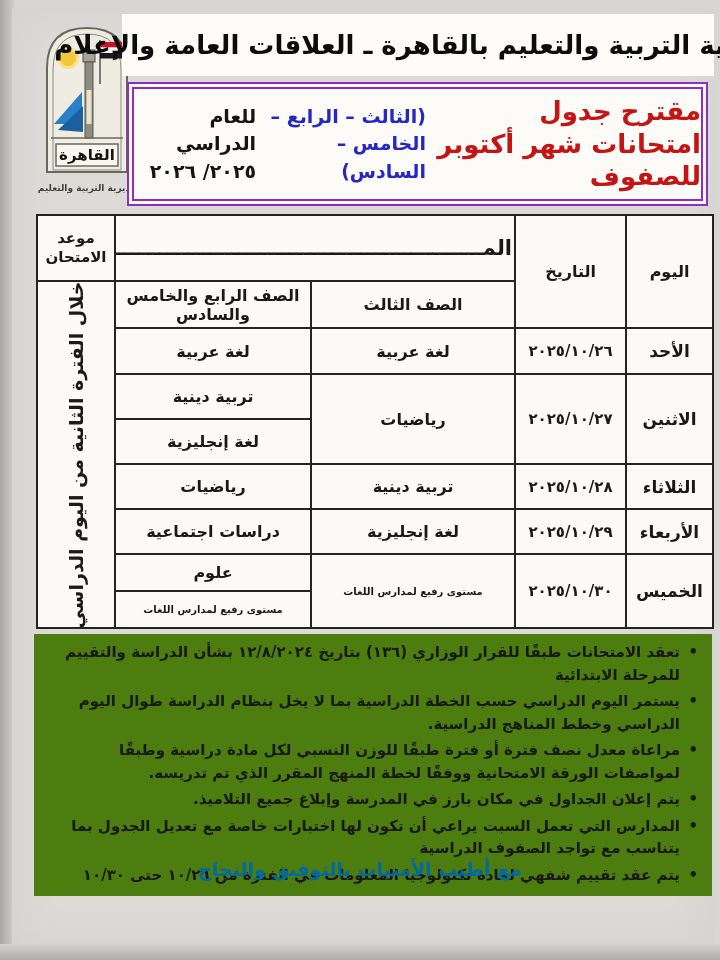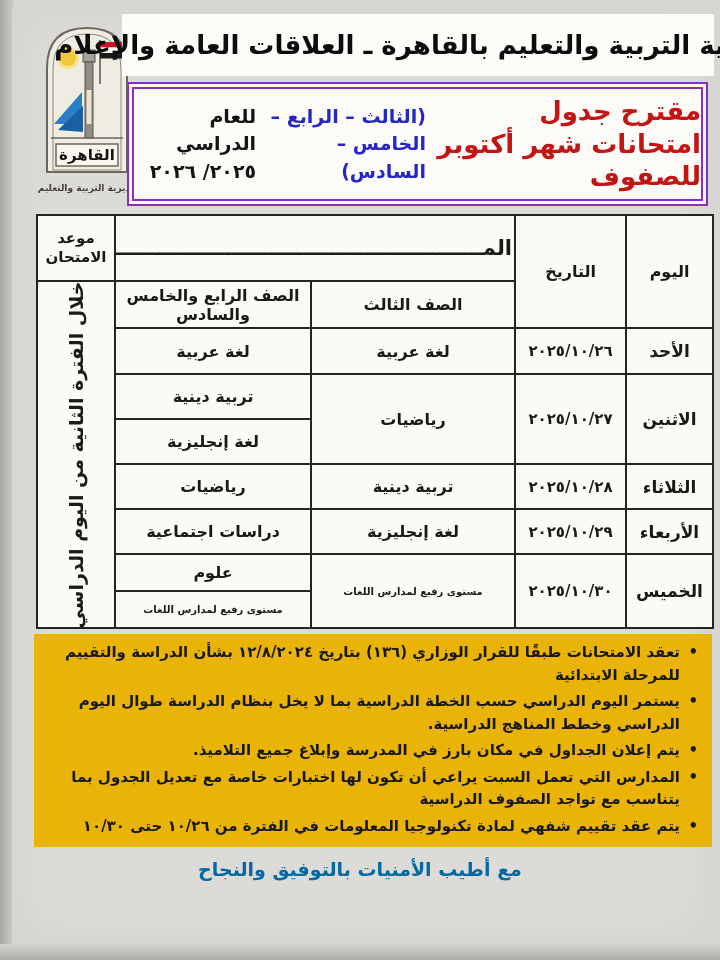--- a/index.html
+++ b/index.html
@@ -45,21 +45,21 @@
   td.subj.small{font-size:10px;white-space:nowrap;}
   td.hdr{font-size:16px;}
   td.mada{font-size:21px;white-space:nowrap;}
   td.time-hdr{font-size:15px;line-height:1.25;}
   .h66{height:66px}.h47{height:47px}.h46{height:46px}.h45{height:45px}.h37{height:37px}
   td.vcell{position:relative;}
   .vtext{position:absolute;top:50%;left:50%;transform:translate(-50%,-50%) rotate(-90deg);
     white-space:nowrap;font-size:19px;font-weight:bold;color:#1a1a18;}
 
   
-  .notes{position:absolute;left:34px;top:634px;width:678px;background:#eab308;
+  .notes{position:absolute;left:34px;top:634px;width:678px;background:#4d7c0f;
     padding:5px 6px 8px 6px;box-sizing:border-box;direction:rtl;}
   ul.notes-list{list-style:none;margin:0;padding:0;}
   ul.notes-list li{position:relative;padding:2px 26px 2px 4px;
     font-size:15px;font-weight:bold;color:#181816;line-height:1.5;text-align:right;}
   ul.notes-list li::before{content:"•";position:absolute;right:8px;top:2px;font-size:15px;color:#181816;}
 
   
   .footer-wish{position:absolute;left:0;top:858px;width:100%;text-align:center;
     color:#0369a1;font-size:19px;font-weight:bold;direction:rtl;}
   .footer-sign{position:absolute;left:0;top:886px;width:100%;text-align:center;
@@ -172,20 +172,21 @@
           <td class="subj small">مستوى رفيع لمدارس اللغات</td>
         </tr>
       </tbody>
     </table>
   </div>
 
   <div class="notes">
     <ul class="notes-list">
       <li>تعقد الامتحانات طبقًا للقرار الوزاري (١٣٦) بتاريخ ١٢/٨/٢٠٢٤ بشأن الدراسة والتقييم للمرحلة الابتدائية</li>
       <li>يستمر اليوم الدراسي حسب الخطة الدراسية بما لا يخل بنظام الدراسة طوال اليوم الدراسي وخطط المناهج الدراسية.</li>
+      <li>مراعاة معدل نصف فترة أو فترة طبقًا للوزن النسبي لكل مادة دراسية وطبقًا لمواصفات الورقة الامتحانية ووفقًا لخطة المنهج المقرر الذي تم تدريسه.</li>
       <li>يتم إعلان الجداول في مكان بارز في المدرسة وإبلاغ جميع التلاميذ.</li>
       <li>المدارس التي تعمل السبت يراعي أن تكون لها اختبارات خاصة مع تعديل الجدول بما يتناسب مع تواجد الصفوف الدراسية</li>
       <li>يتم عقد تقييم شفهي لمادة تكنولوجيا المعلومات في الفترة من ١٠/٢٦ حتى ١٠/٣٠</li>
     </ul>
   </div>
 
   <div class="footer-wish">مع أطيب الأمنيات بالتوفيق والنجاح</div>
 </div>
 
 </body></html>

